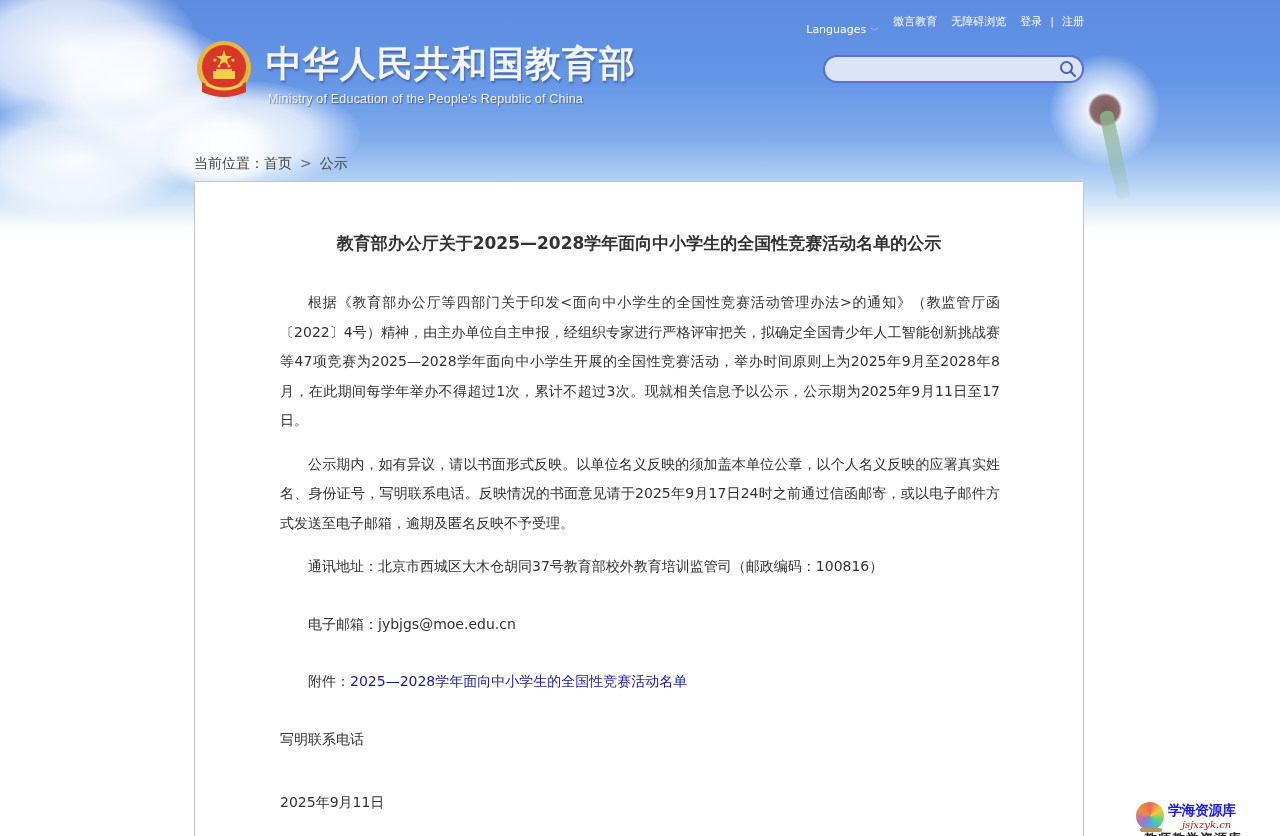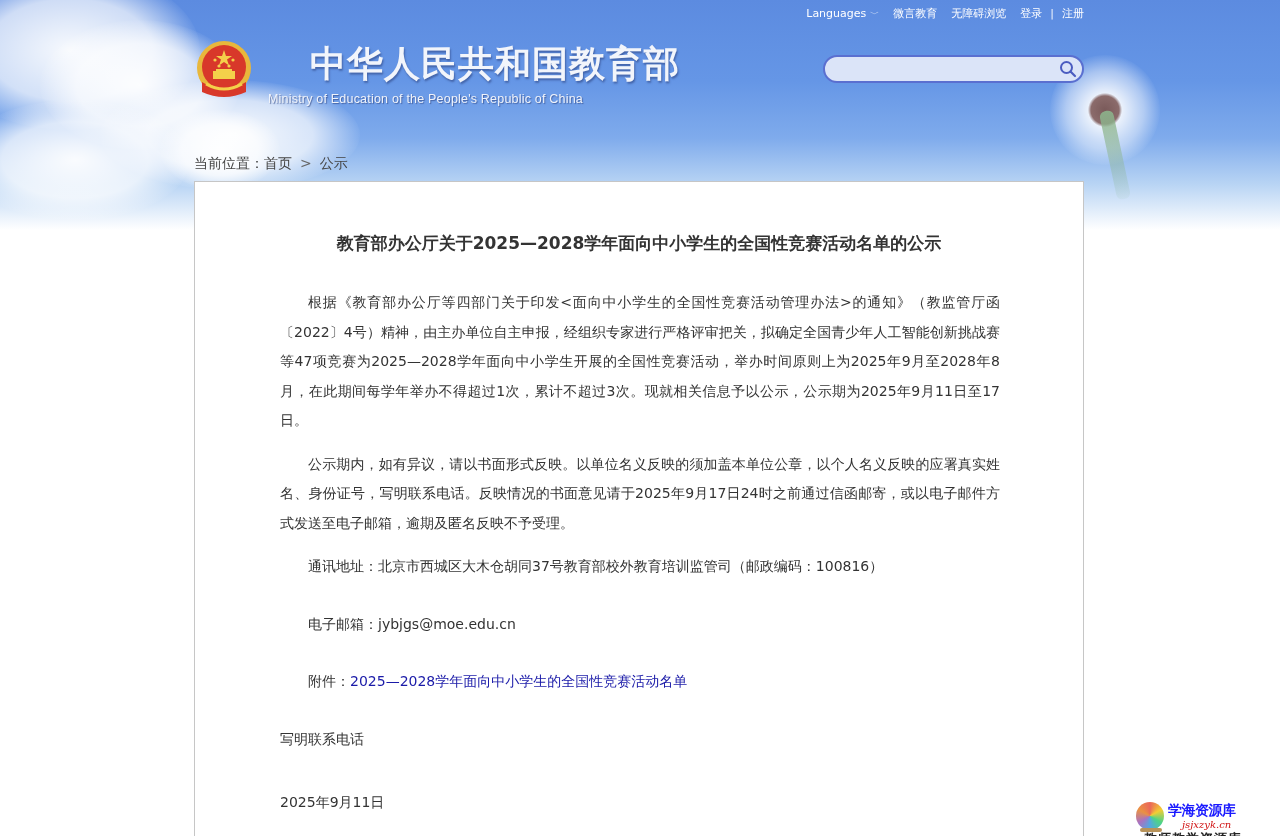--- a/index.html
+++ b/index.html
@@ -26,32 +26,31 @@
   .stem {
     position: absolute; left: 1108px; top: 110px; width: 14px; height: 90px;
     background: linear-gradient(180deg, rgba(140,180,140,0.9), rgba(150,190,170,0.1));
     transform: rotate(-12deg); border-radius: 6px;
   }
   .topnav {
     position: absolute; top: 6px; right: 196px; display: flex; align-items: center;
     font-size: 11px; color: #fff; gap: 0;
   }
   .topnav span { display: inline-block; color: #fff; cursor: pointer; }
-  .topnav .lang { margin-right: 14px; }
+  .topnav .lang { margin-right: 14px; margin-top: 17px; }
   .topnav .chev { font-size: 9px; margin-left: 4px; opacity: 0.9; }
   .topnav .item { margin-right: 14px; }
   .topnav .sep { margin: 0 8px 0 0; opacity: 0.9; }
   .emblem {
     position: absolute; left: 196px; top: 40px; width: 56px; height: 62px;
   }
   .brand-cn {
     position: absolute; left: 266px; top: 40px; font-size: 36px; font-weight: bold; letter-spacing: 1px;
     color: #f2f5fb; text-shadow: 1px 2px 2px rgba(40,60,120,0.55);
     font-family: "DejaVu Sans", sans-serif;
-    margin-left: 44px;
   }
   .brand-en {
     position: absolute; left: 268px; top: 92px; font-size: 12.5px; color: #f0f3fa;
     text-shadow: 1px 1px 1px rgba(40,60,120,0.6); letter-spacing: 0.2px;
     font-family: "Liberation Sans", sans-serif;
   }
   .search {
     position: absolute; left: 823px; top: 55px; width: 261px; height: 28px;
     border: 2px solid #5a6fd0; border-radius: 14px; background: #dbe4f8;
     display: flex; align-items: center;

